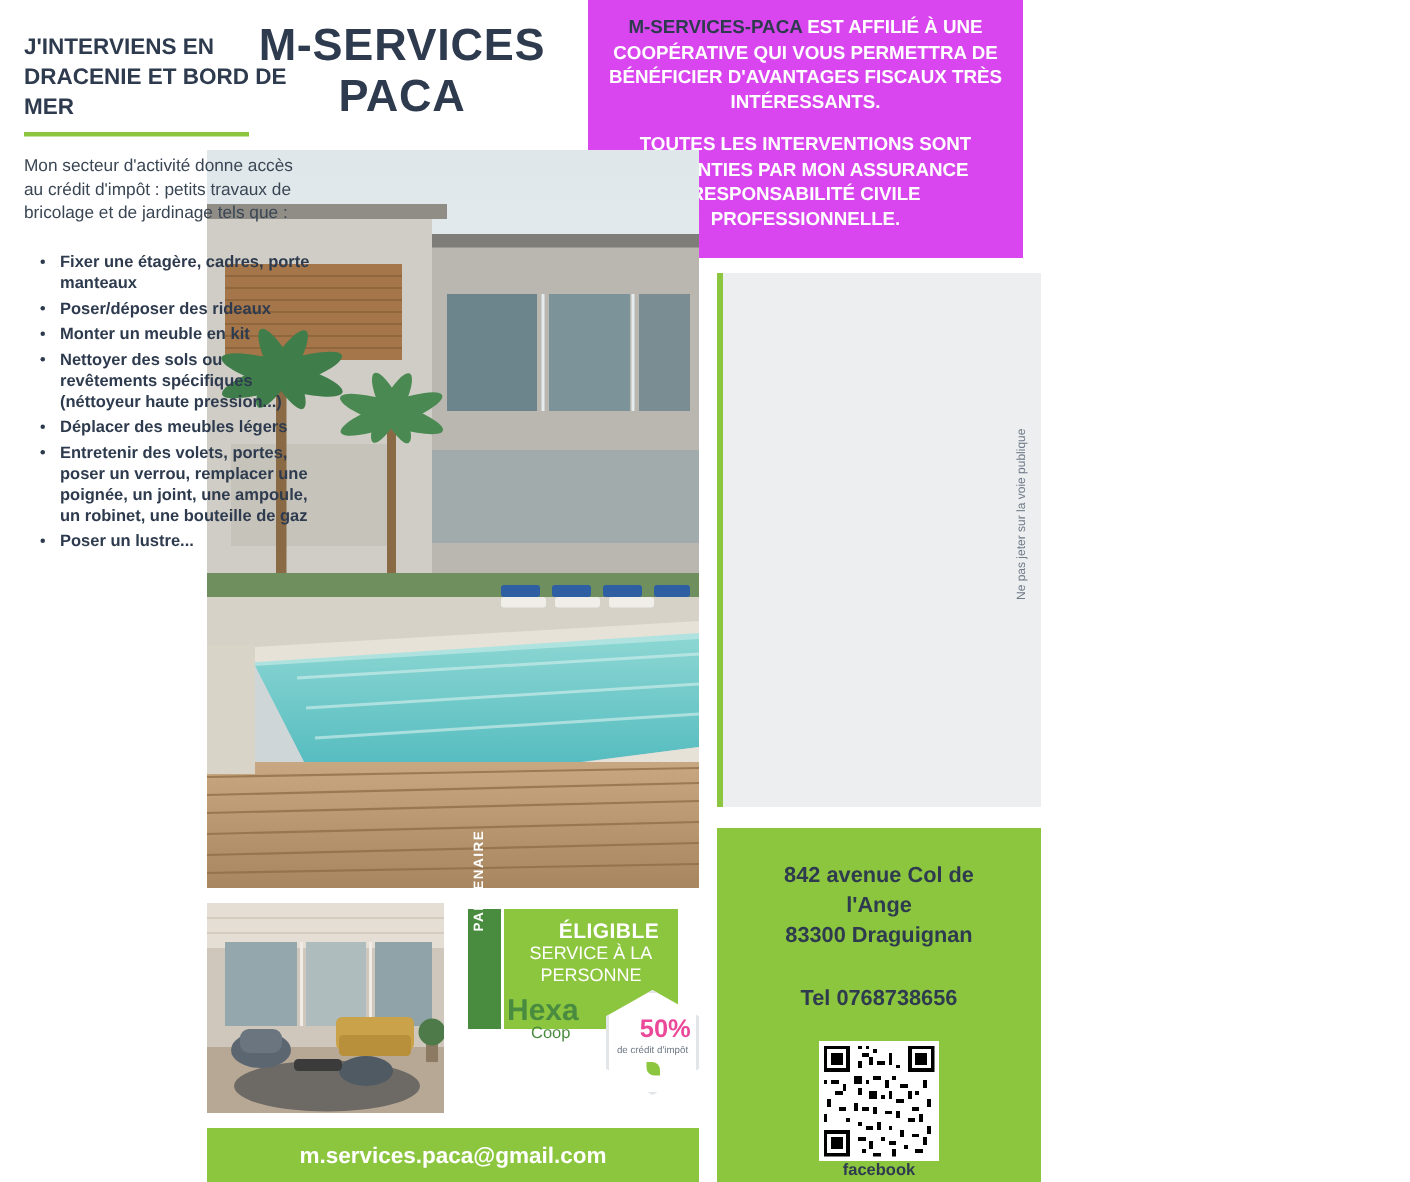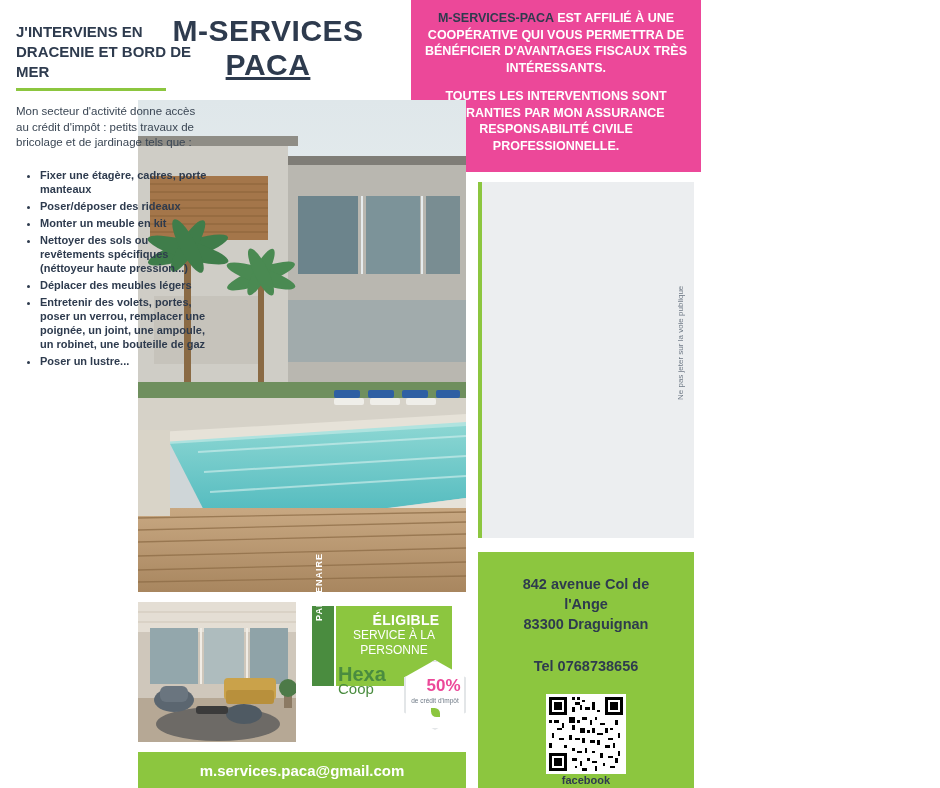--- a/index.html
+++ b/index.html
@@ -29,29 +29,29 @@
     left: 138px;
     top: 14px;
     width: 260px;
     text-align: center;
     color: #2e3b4e;
     font-weight: bold;
     font-size: 30px;
     line-height: 34px;
     letter-spacing: 0.5px;
   }
-  .brand .line2 { display: block; text-decoration: underline; }
+  .brand .line2 { display: block; }
 
   .green-top {
     position: absolute;
-    left: 411px;
+    left: 392px;
     top: 0px;
     width: 290px;
     height: 172px;
-    background: #ec4899;
+    background: #d946ef;
     color: #ffffff;
     font-weight: bold;
     font-size: 12.5px;
     line-height: 16.5px;
     text-align: center;
     padding: 10px 6px 0 6px;
     box-sizing: border-box;
   }
   .green-top .para { margin: 0 0 6px 0; }
   .green-top .para.second { margin-top: 12px; }
@@ -249,22 +249,23 @@
     text-align: left;
   }
   .hexa-name {
     color: #4a8c3f;
     font-weight: bold;
     font-size: 20px;
     line-height: 20px;
   }
   .hexa-sub {
     color: #4a8c3f;
-    font-size: 15px;
+    font-size: 11px;
     line-height: 10px;
+    margin-left: 16px;
   }
   .hex-pct {
     position: absolute;
     left: 92px;
     top: 54px;
     width: 62px;
     height: 70px;
   }
   .hex-shape {
     position: absolute;

